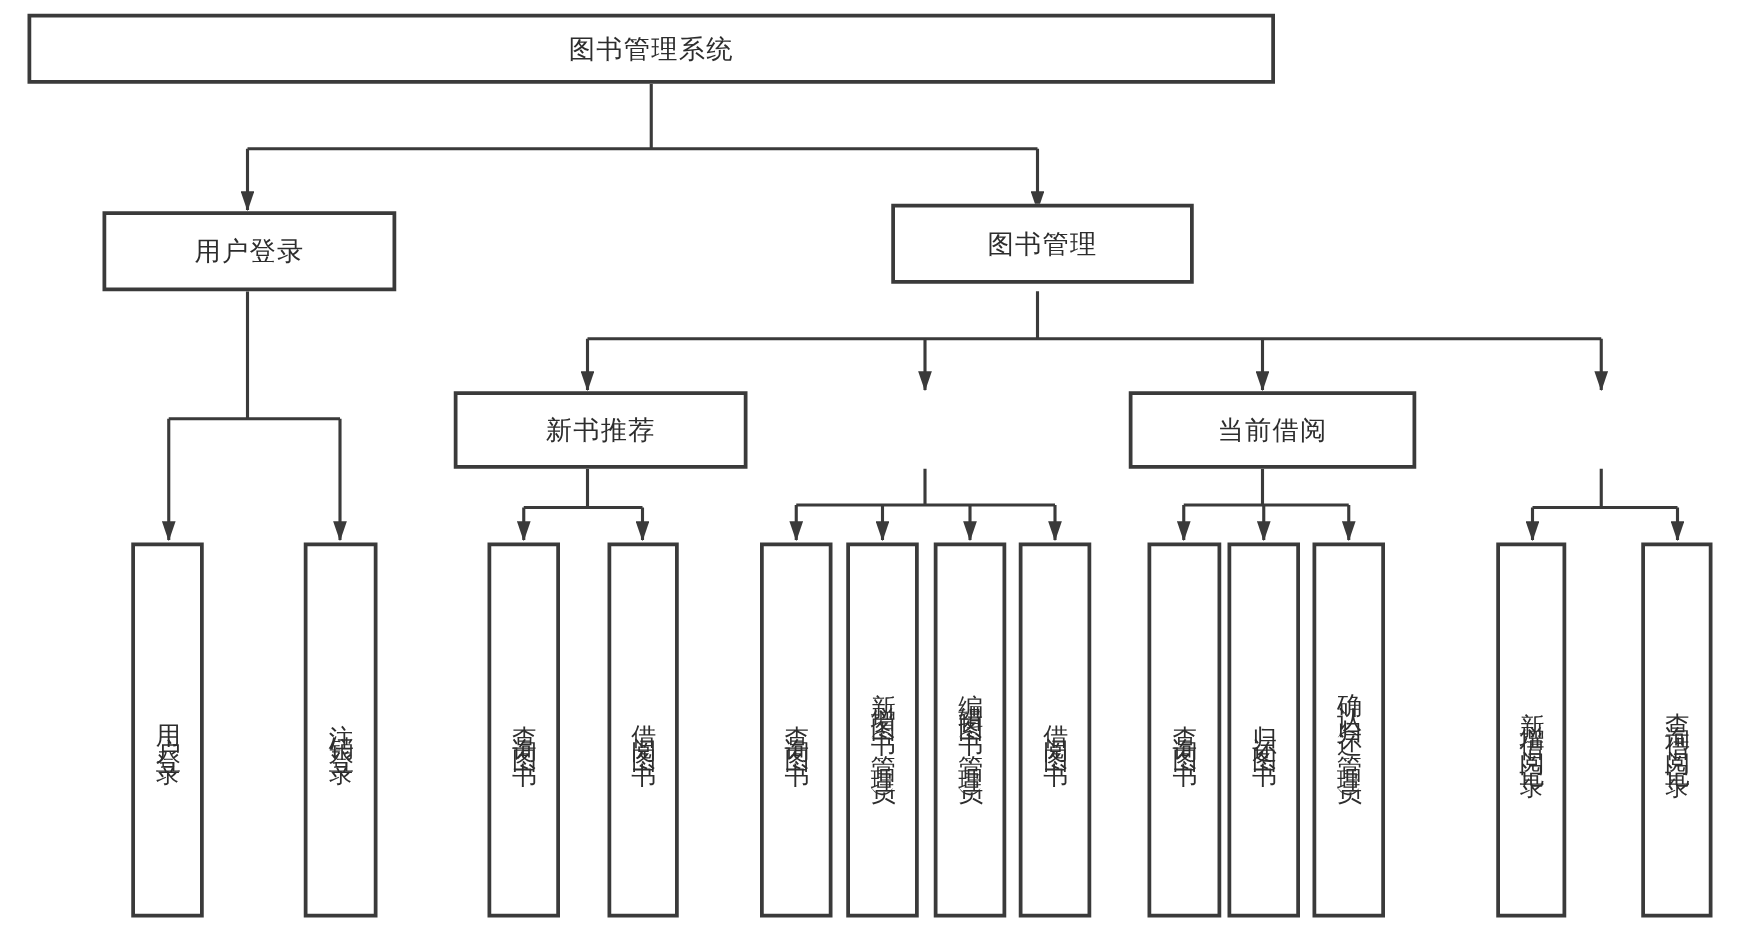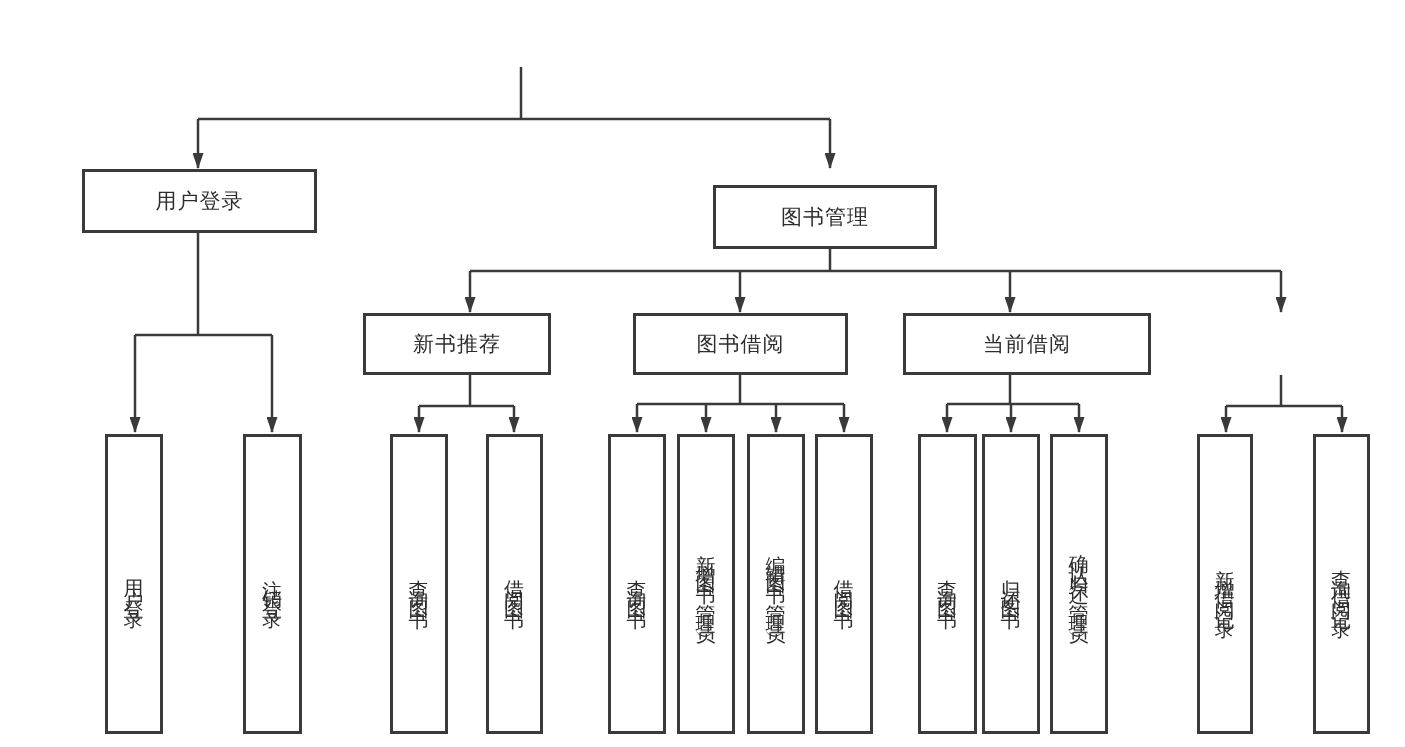--- a/index.html
+++ b/index.html
@@ -30,25 +30,25 @@
     writing-mode:vertical-rl;
     text-orientation:mixed;
     letter-spacing:10px;
     line-height:1;
     white-space:nowrap;
   }
   
   .n-root        {left:22px;  top:11px;  width:998px; height:56px;}
   
   .n-user-login  {left:82px;  top:169px; width:235px; height:64px;}
-  .n-book-mgmt   {left:713px; top:185px; width:224px; height:64px;}
+  .n-book-mgmt   {left:713px; top:163px; width:242px; height:64px;}
   
-  .n-new-book-rec   {left:363px;  top:313px; width:188px; height:62px;}
+  .n-new-book-rec   {left:363px;  top:313px; width:235px; height:62px;}
   .n-book-borrow    {left:633px;  top:313px; width:215px; height:62px;}
-  .n-current-borrow {left:903px;  top:313px; width:248px; height:62px;}
+  .n-current-borrow {left:903px;  top:313px; width:230px; height:62px;}
   .n-borrow-records {left:1172px; top:313px; width:218px; height:62px;}
   
   .leaf{top:434px;height:300px;}
   .l-user-login {left:105px;  width:58px;}
   .l-logout     {left:243px;  width:59px;}
   .l-nbr-query  {left:390px;  width:58px;}
   .l-nbr-borrow {left:486px;  width:57px;}
   .l-bb-query   {left:608px;  width:58px;}
   .l-bb-add     {left:677px;  width:58px;}
   .l-bb-edit    {left:747px;  width:58px;}
@@ -115,26 +115,26 @@
       <path d="M1011,404 V432" marker-end="url(#arw)"></path>
       <path d="M1079,404 V432" marker-end="url(#arw)"></path>
 
       <path d="M1281,375 V406"></path>
       <path d="M1226,406 H1342"></path>
       <path d="M1226,406 V432" marker-end="url(#arw)"></path>
       <path d="M1342,406 V432" marker-end="url(#arw)"></path>
     </g>
   </svg>
 
+  <div class="box n-root">图书管理系统</div>
 
   <div class="box n-user-login">用户登录</div>
   <div class="box n-book-mgmt">图书管理</div>
 
   <div class="box n-new-book-rec">新书推荐</div>
-  <div class="box n-book-borrow">图书借阅</div>
   <div class="box n-current-borrow">当前借阅</div>
 
   <div class="box vbox leaf l-user-login">
     <span class="vtext">用户登录</span>
   </div>
   <div class="box vbox leaf l-logout">
     <span class="vtext">注销登录</span>
   </div>
 
   <div class="box vbox leaf l-nbr-query">

